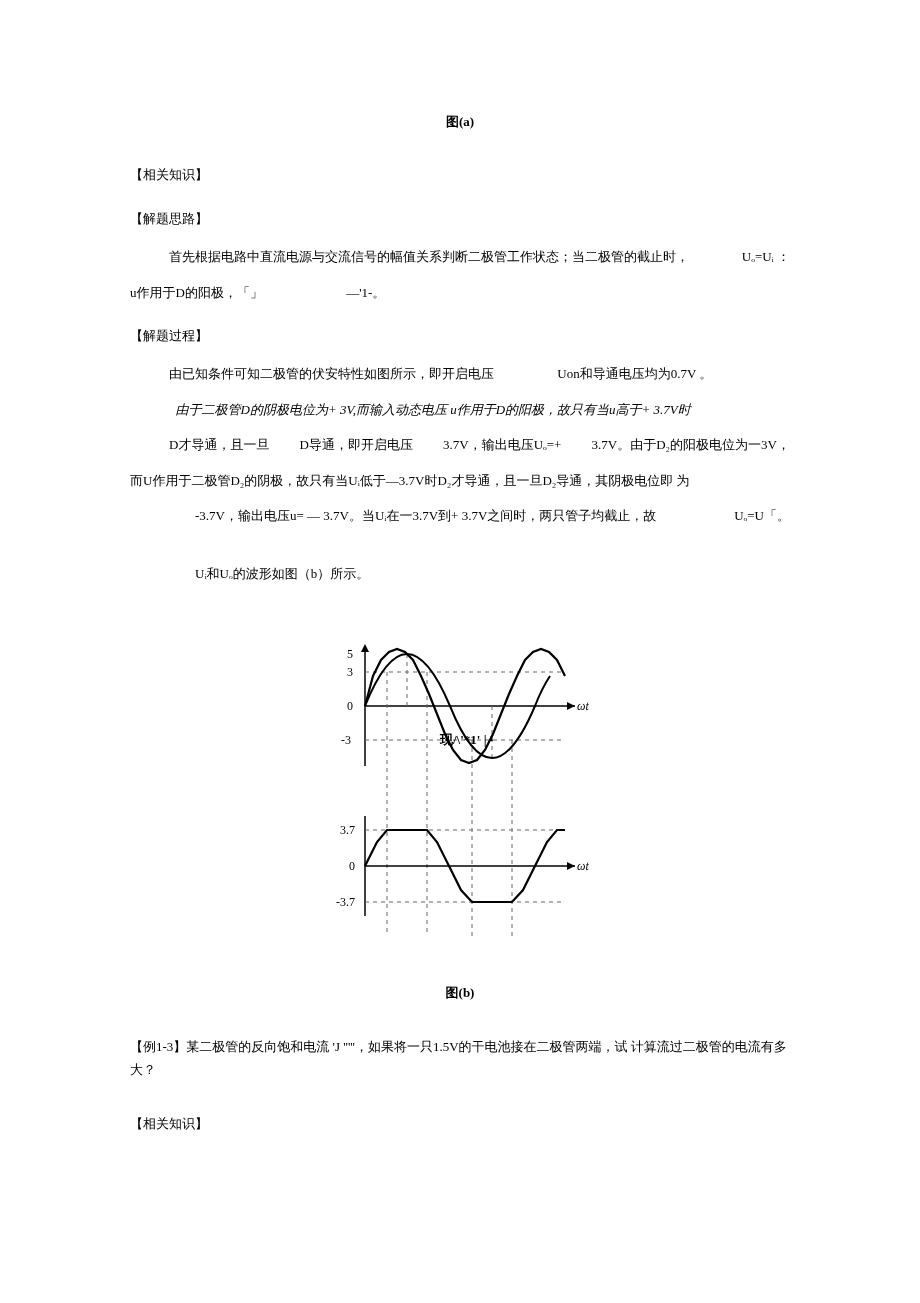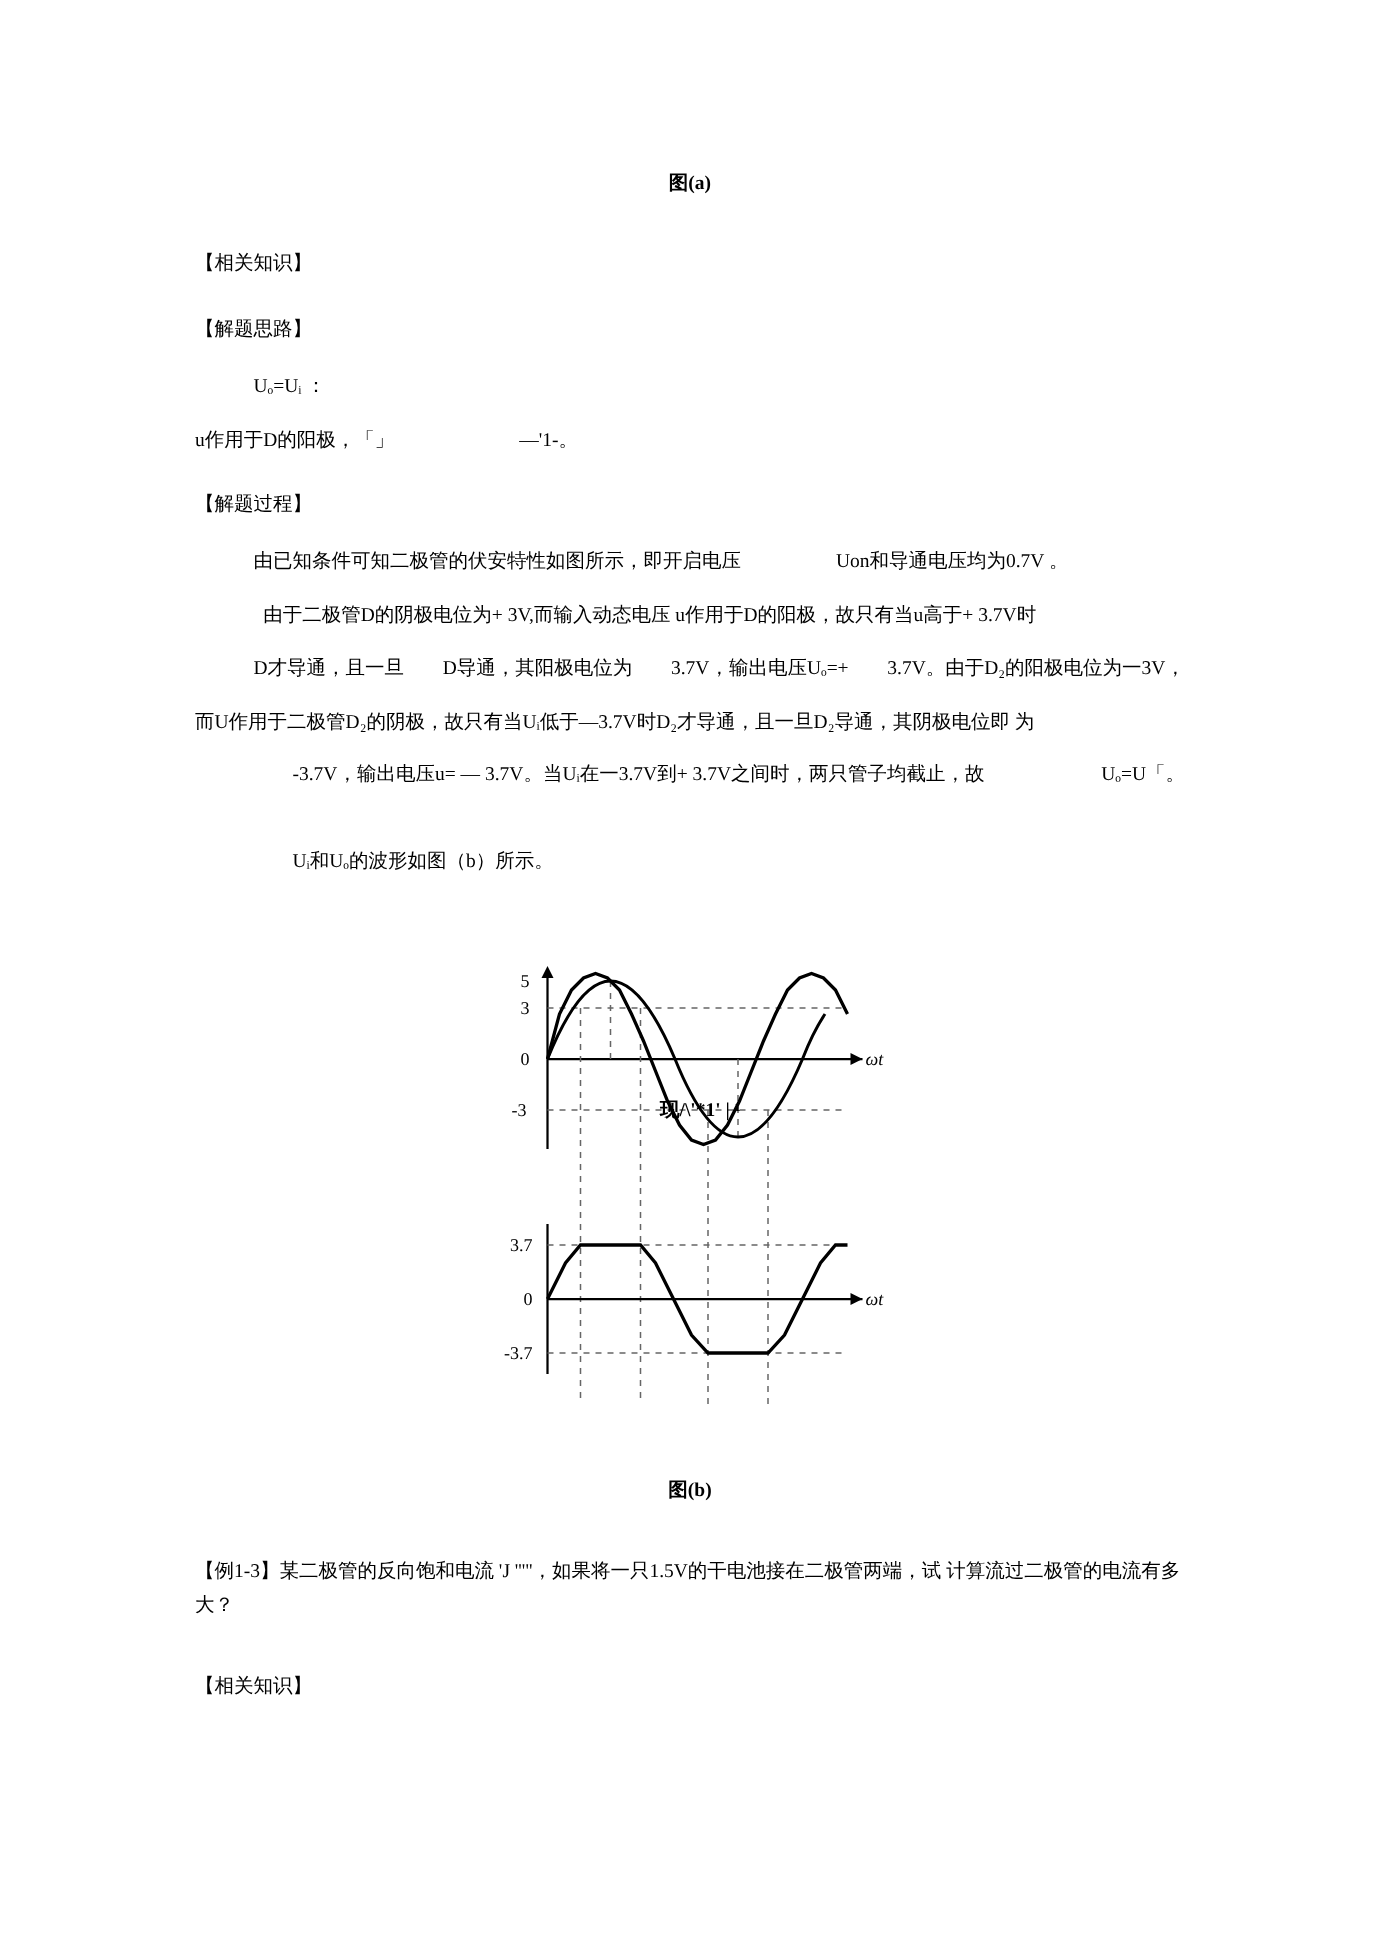--- a/index.html
+++ b/index.html
@@ -61,39 +61,40 @@
 <body>
 
 <div class="page">
 
   <div class="fig-caption">图(a)</div>
 
   <div class="section-head">【相关知识】</div>
 
   <div class="section-head">【解题思路】</div>
   <div class="para indent2 line-flex">
+    <span>首先根据电路中直流电源与交流信号的幅值关系判断二极管工作状态；当二极管的截止时，</span>
     <span class="formula-right">Uₒ=Uᵢ ：</span>
   </div>
   <div class="para">
     <span>u作用于D的阳极，「」</span>
     <span style="margin-left:80px;">—'1-。</span>
   </div>
 
   <div class="section-head">【解题过程】</div>
 
   <div class="para indent2">
     <span>由已知条件可知二极管的伏安特性如图所示，即开启电压</span>
     <span style="margin-left:60px;">Uon和导通电压均为0.7V 。</span>
   </div>
 
-  <div class="para" style="padding-left:3.5em;">由于二极管D的阴极电位为+ 3V,而输入动态电压 u作用于D的阳极，故只有当u高于+ 3.7V时</div>
+  <div class="para" style="padding-left:3.5em;font-style:italic;">由于二极管D的阴极电位为+ 3V,而输入动态电压 u作用于D的阳极，故只有当u高于+ 3.7V时</div>
 
   <div class="para indent2 line-flex">
     <span>D才导通，且一旦</span>
-    <span>D导通，其阳极电位为</span>
+    <span>D导通，即开启电压</span>
     <span>3.7V，输出电压Uₒ=+</span>
     <span>3.7V。由于D₂的阳极电位为一3V，</span>
   </div>
 
   <div class="para">而U作用于二极管D₂的阴极，故只有当Uᵢ低于—3.7V时D₂才导通，且一旦D₂导通，其阴极电位即 为</div>
 
   <div class="para line-flex" style="padding-left:5em;text-align:right;">
     <span>-3.7V，输出电压u= — 3.7V。当Uᵢ在一3.7V到+ 3.7V之间时，两只管子均截止，故</span>
     <span class="formula-right">Uₒ=U「。</span>
   </div>

